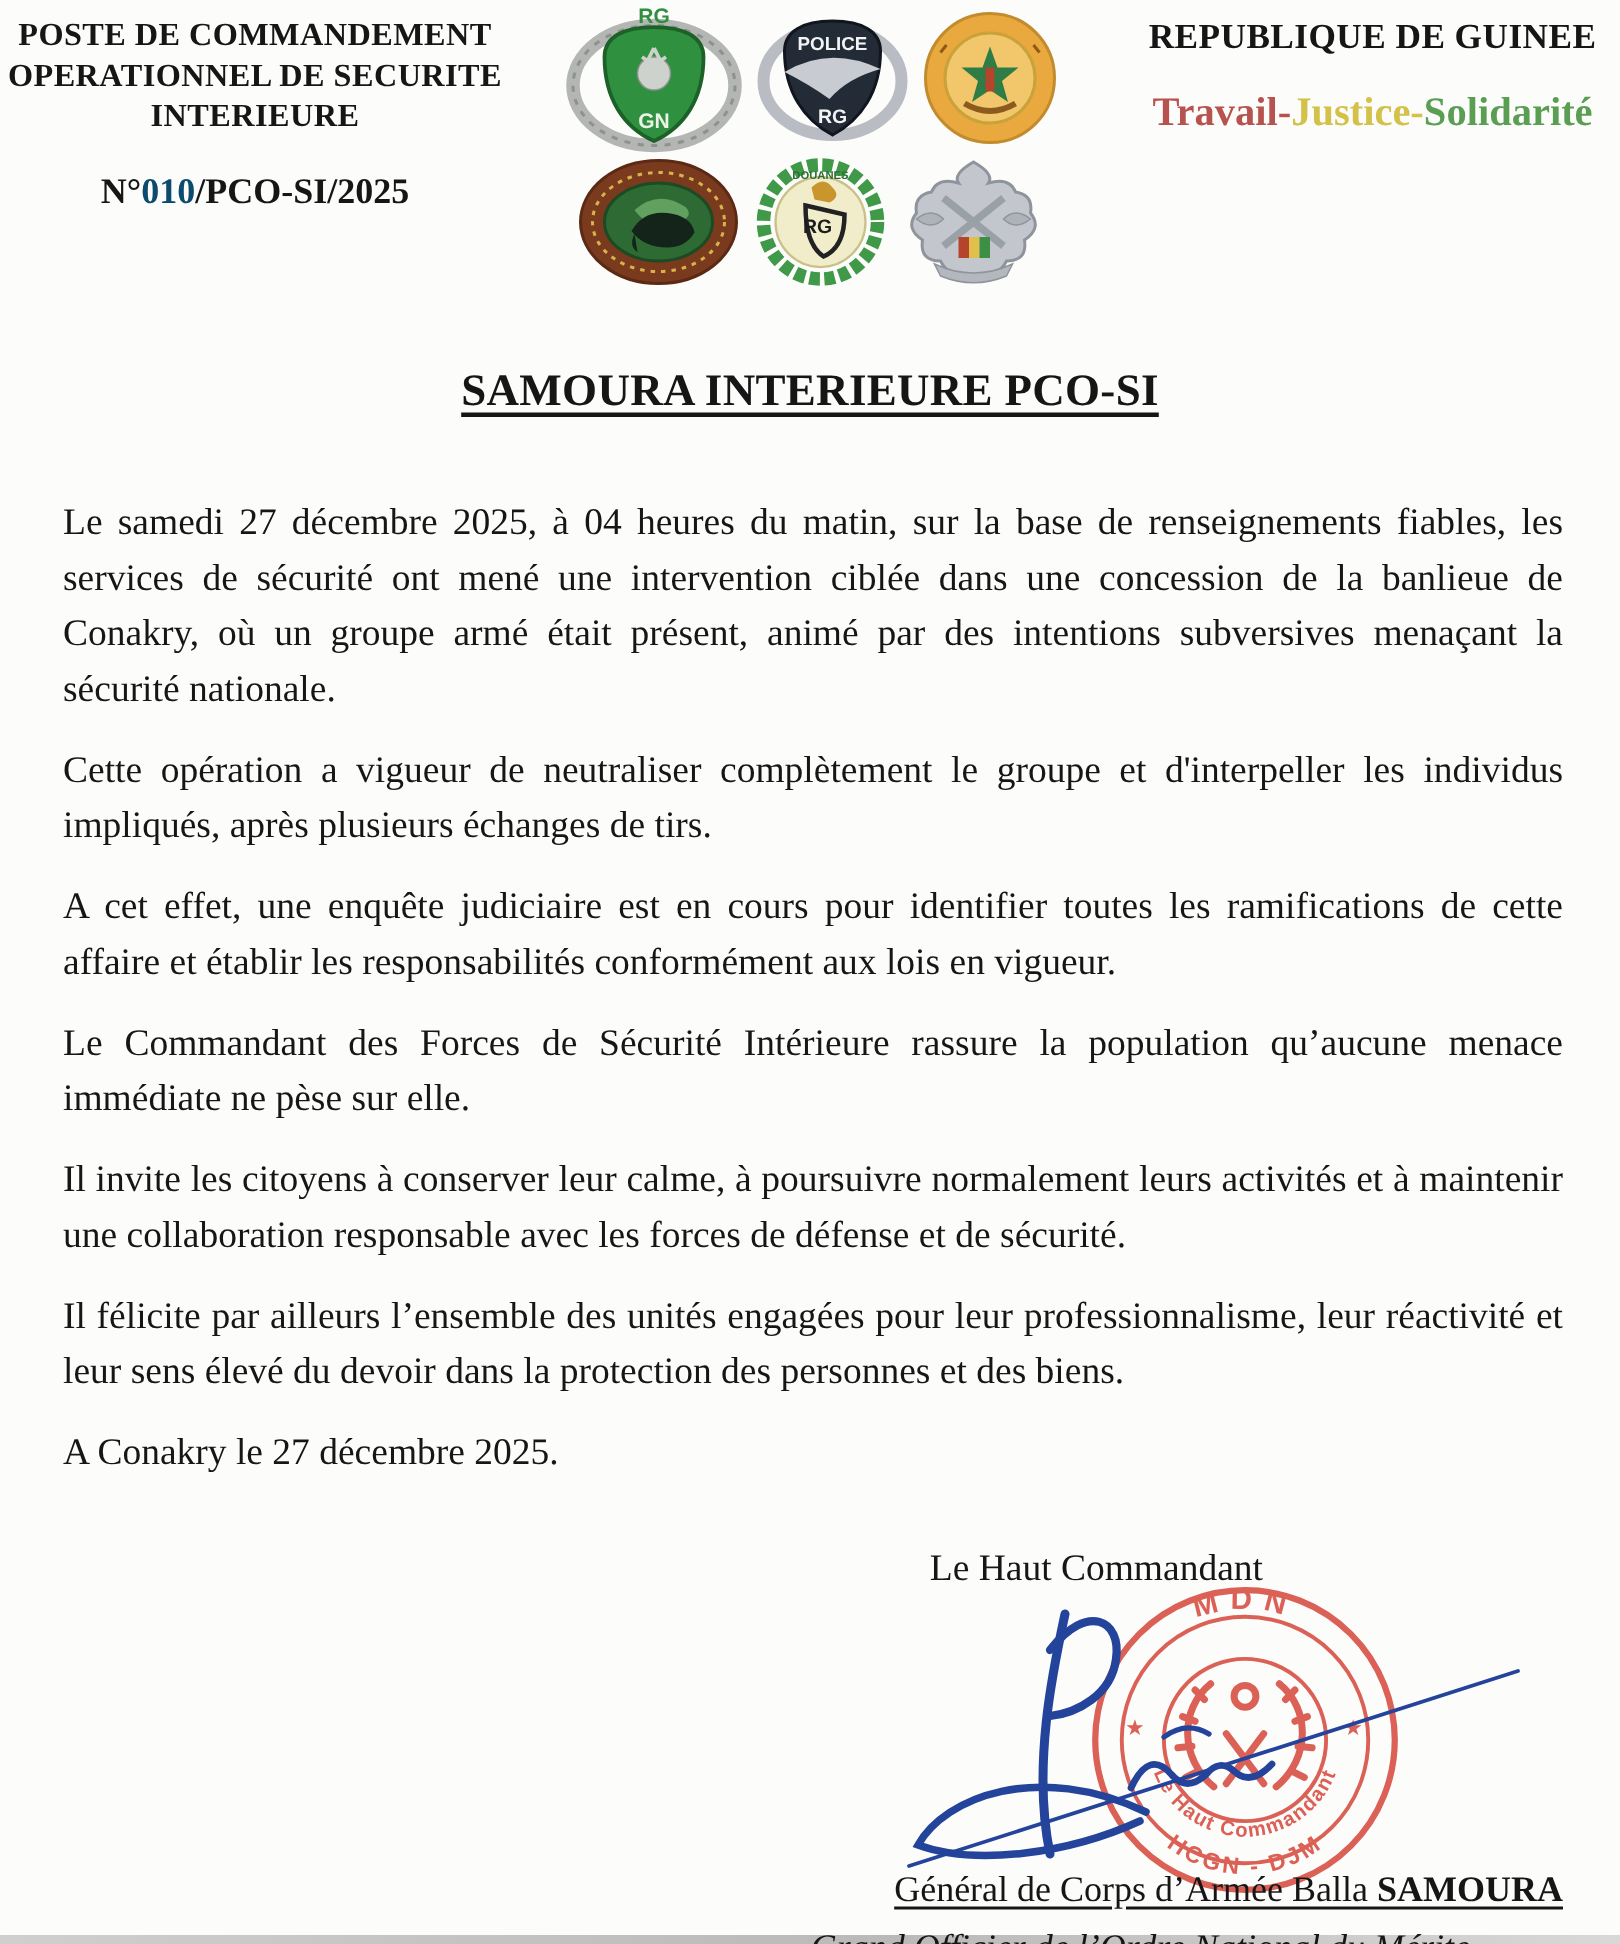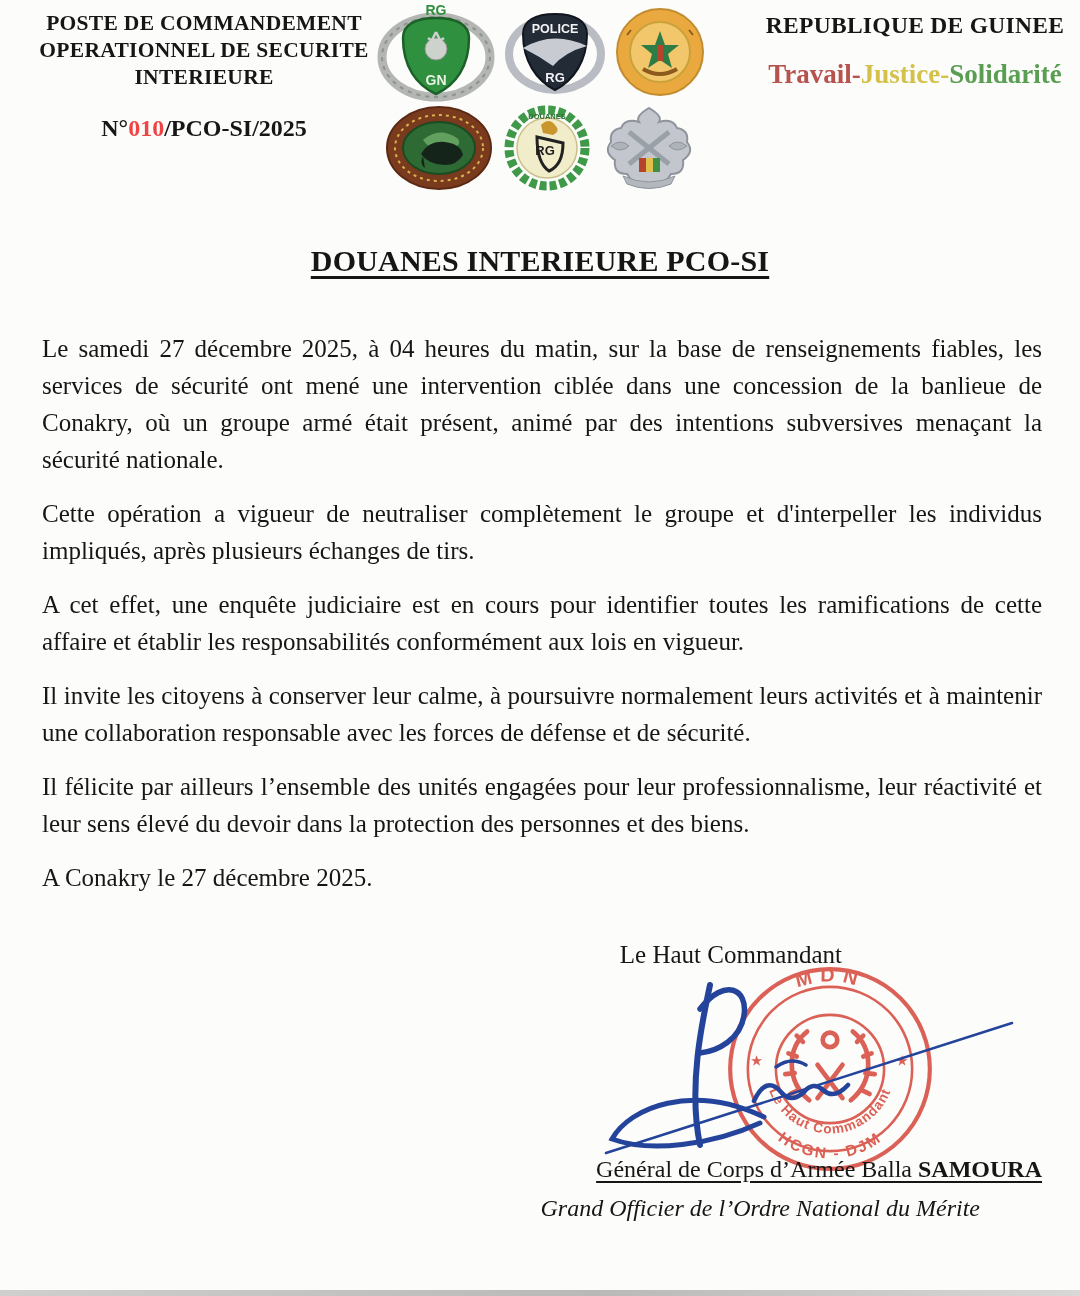--- a/index.html
+++ b/index.html
@@ -2,24 +2,24 @@
 <html><head>
 <meta charset="utf-8">
 <style>
   html,body{margin:0;padding:0;background:#e8e8e8;}
   .page{
     position:relative;width:1080px;height:1296px;margin:0 auto;
     background:#fcfcfa;overflow:hidden;
     font-family:"Liberation Serif","DejaVu Serif",serif;color:#161616;
   }
   
-  .hdr-left{position:absolute;left:34px;top:10px;width:340px;text-align:center;}
+  .hdr-left{position:absolute;left:0;top:10px;width:340px;text-align:center;}
   .hdr-left .org{font-weight:bold;font-size:21.5px;line-height:27px;letter-spacing:.3px;}
   .hdr-left .ref{margin-top:24px;font-weight:bold;font-size:24px;}
-  .ref .num{color:#ef4444;}
+  .ref .num{color:#0c4a6e;}
   .hdr-right{position:absolute;left:732px;top:12px;width:366px;text-align:center;}
   .hdr-right .country{font-weight:bold;font-size:23.5px;letter-spacing:.3px;}
   .hdr-right .motto{margin-top:20px;font-size:27px;font-weight:bold;}
   .motto .m1{color:#b7534e;}
   .motto .m2{color:#d3c14a;}
   .motto .m3{color:#5a9e54;}
   
   .emblems{position:absolute;left:385px;top:2px;width:312px;}
   .emblem-row{display:flex;justify-content:center;align-items:center;gap:6px;}
   .emblem{display:flex;justify-content:center;align-items:center;}
@@ -126,27 +126,28 @@
       </div>
     </div>
   </div>
 
   <div class="hdr-right">
     <div class="country">REPUBLIQUE DE GUINEE</div>
     <div class="motto"><span class="m1">Travail-</span><span class="m2">Justice-</span><span class="m3">Solidarité</span></div>
   </div>
 
   <div class="doc-title">
-    <div>DOUANES INTERIEURE PCO-SI</div>
+    <div>SAMOURA INTERIEURE PCO-SI</div>
   </div>
 
   <div class="body">
     <p>Le samedi 27 décembre 2025, à 04 heures du matin, sur la base de renseignements fiables, les services de sécurité ont mené une intervention ciblée dans une concession de la banlieue de Conakry, où un groupe armé était présent, animé par des intentions subversives menaçant la sécurité nationale.</p>
     <p>Cette opération a vigueur de neutraliser complètement le groupe et d'interpeller les individus impliqués, après plusieurs échanges de tirs.</p>
     <p>A cet effet, une enquête judiciaire est en cours pour identifier toutes les ramifications de cette affaire et établir les responsabilités conformément aux lois en vigueur.</p>
+    <p>Le Commandant des Forces de Sécurité Intérieure rassure la population qu’aucune menace immédiate ne pèse sur elle.</p>
     <p>Il invite les citoyens à conserver leur calme, à poursuivre normalement leurs activités et à maintenir une collaboration responsable avec les forces de défense et de sécurité.</p>
     <p>Il félicite par ailleurs l’ensemble des unités engagées pour leur professionnalisme, leur réactivité et leur sens élevé du devoir dans la protection des personnes et des biens.</p>
 
     <div class="dateline">A Conakry le 27 décembre 2025.</div>
     <div class="sig-role">Le Haut Commandant</div>
 
     <div class="sig-zone">
 
       <svg class="stamp" width="208" height="208" viewBox="0 0 200 200">
         <defs>

